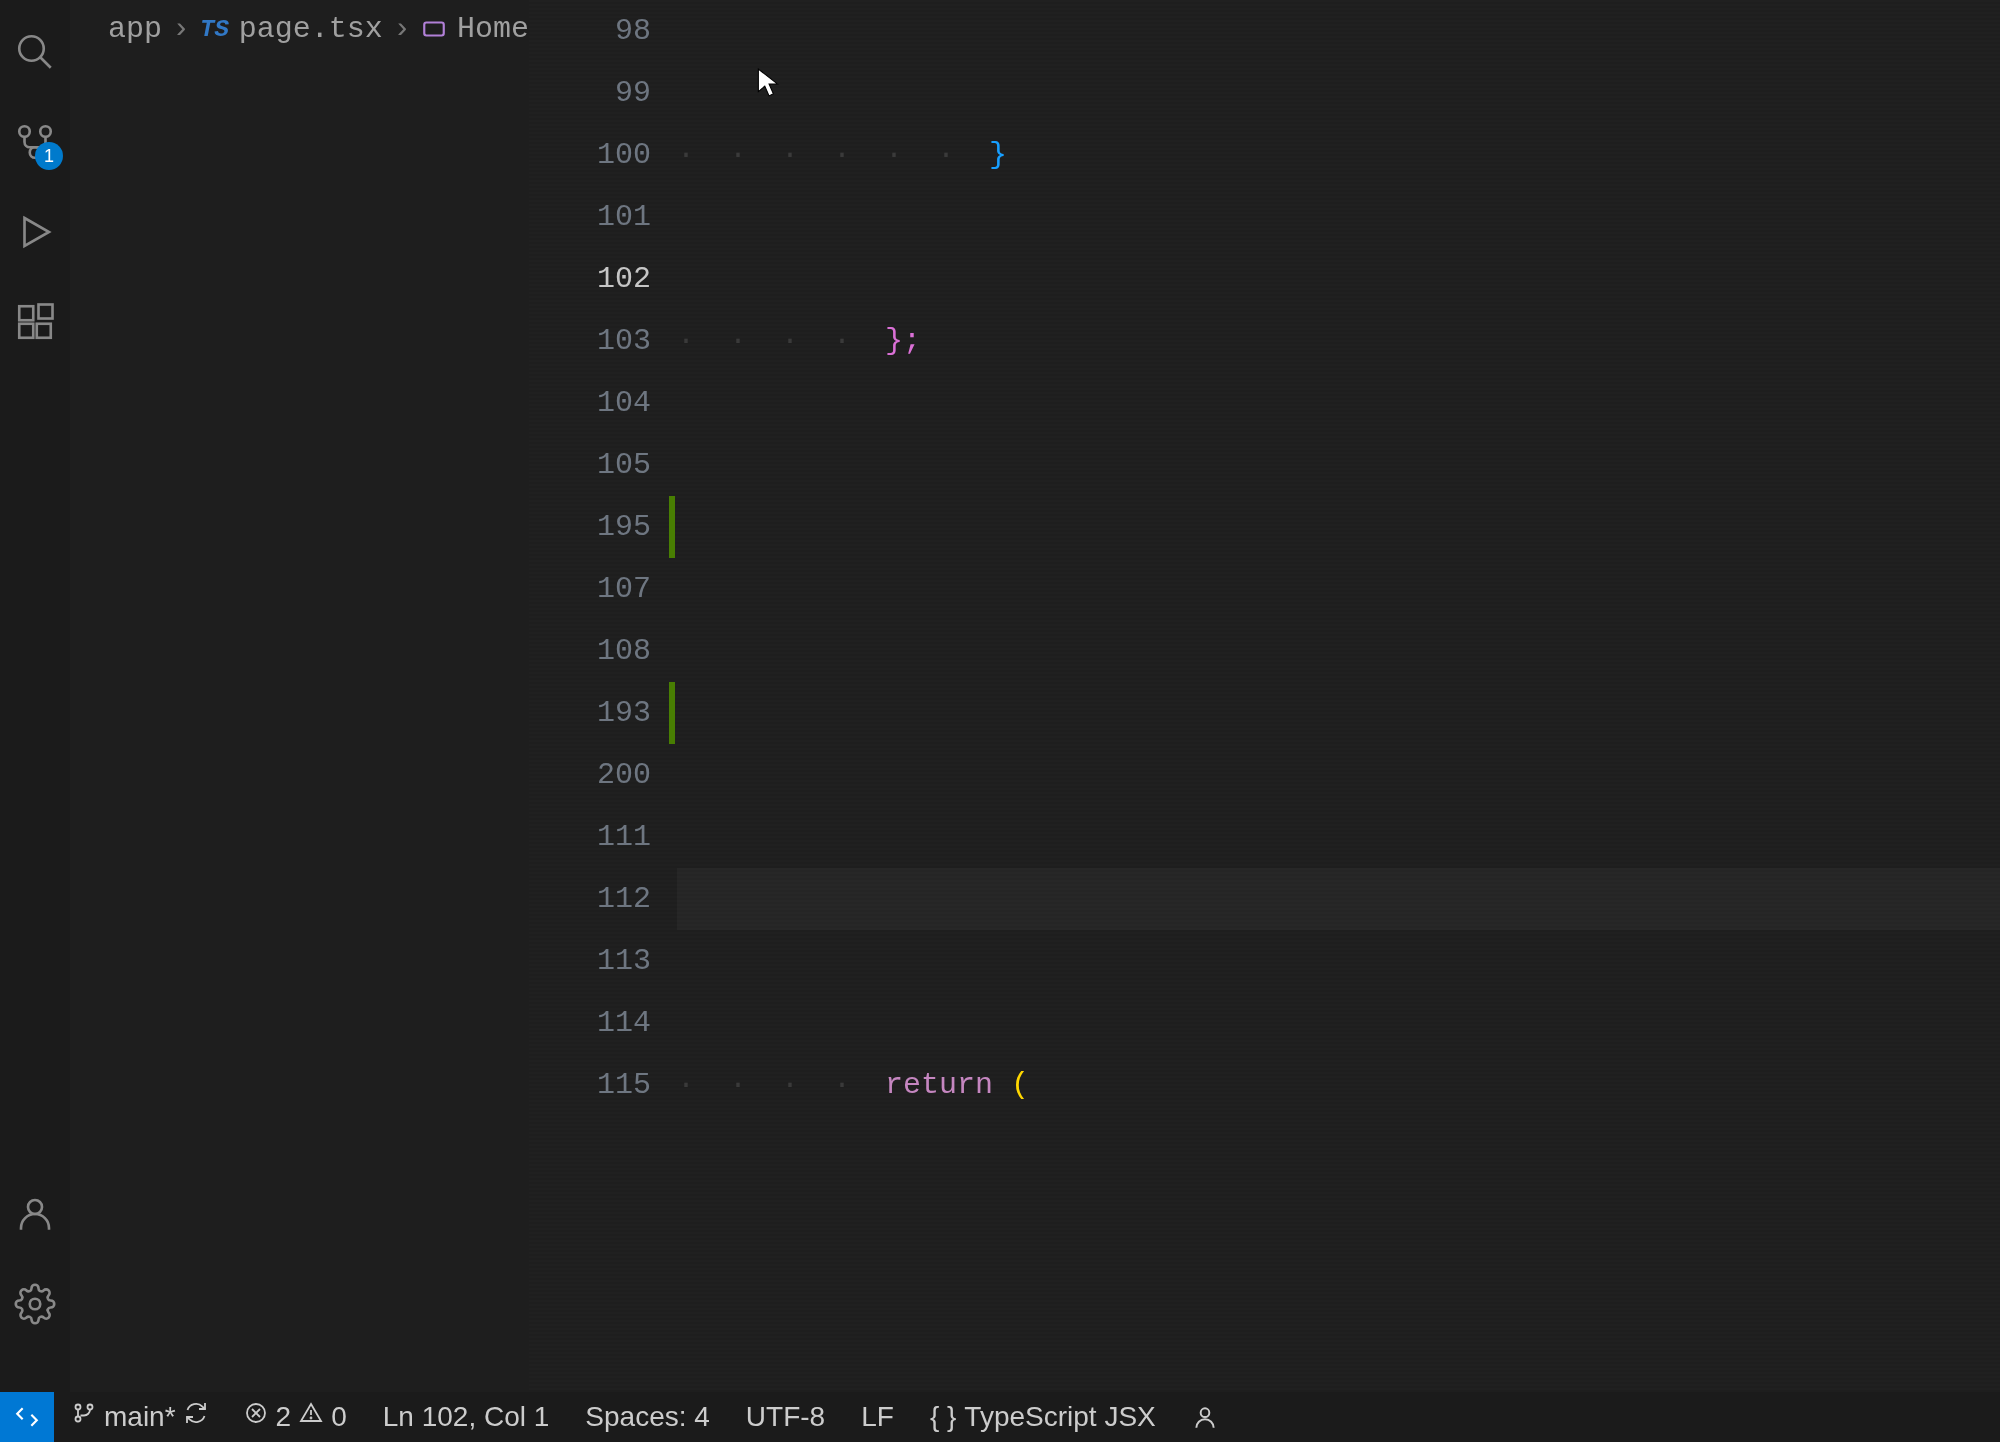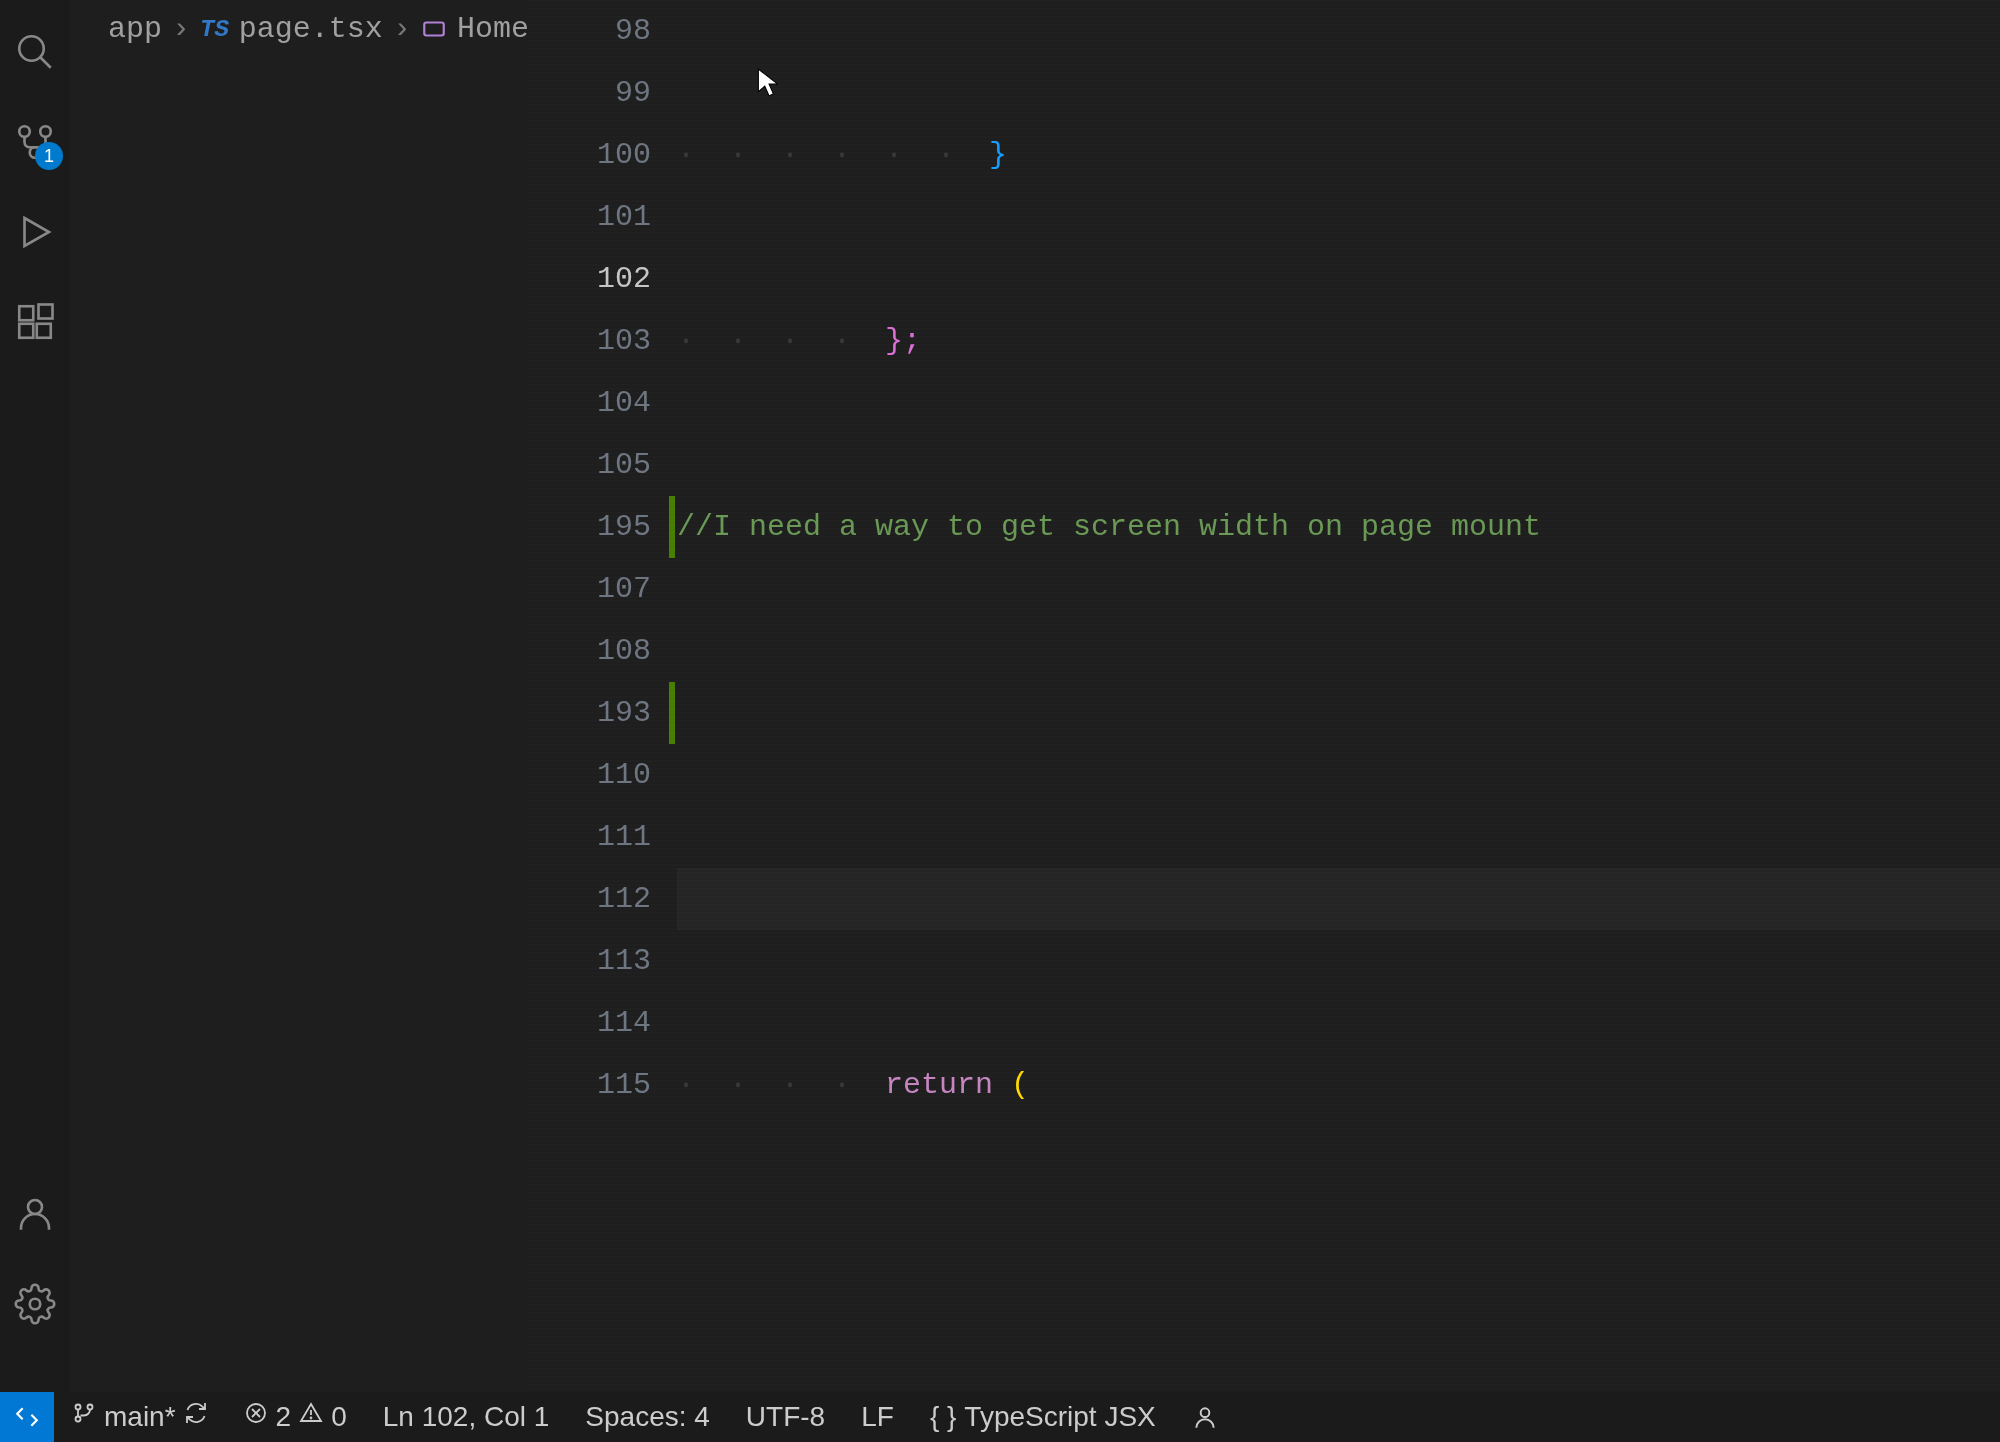--- a/index.html
+++ b/index.html
@@ -226,34 +226,34 @@
       <div>101</div>
       <div style="color:#c6c6c6">102</div>
       <div>103</div>
       <div>104</div>
       <div>105</div>
       <div>195</div>
       <div>107</div>
       <div>108</div>
       <div>193</div>
       <div></div>
-      <div>110</div>
+      <div>200</div>
       <div></div>
       <div>111</div>
       <div></div>
       <div>112</div>
       <div>113</div>
       <div>114</div>
       <div>115</div>
     </div>
 
     <div class="code">
       <div class="line"><span class="dots">· · · · · · </span><span class="c-brace-b">}</span></div>
       <div class="line"><span class="dots">· · · · </span><span class="c-brace-p">};</span></div>
-      <div class="line"><div class="diff-add" style="left:-8px"></div><span class="c-comment">//I need a way to get screen width on page mount</span></div>
+      <div class="line"><div class="diff-add" style="left:-8px"></div></div>
       <div class="line"><div class="diff-add" style="left:-8px"></div></div>
       <div class="line current"></div>
       <div class="line"><span class="dots">· · · · </span><span class="c-keyword">return</span><span class="c-brace-y"> (</span></div>
       <div class="line"></div>
       
       
       
       
       
       

